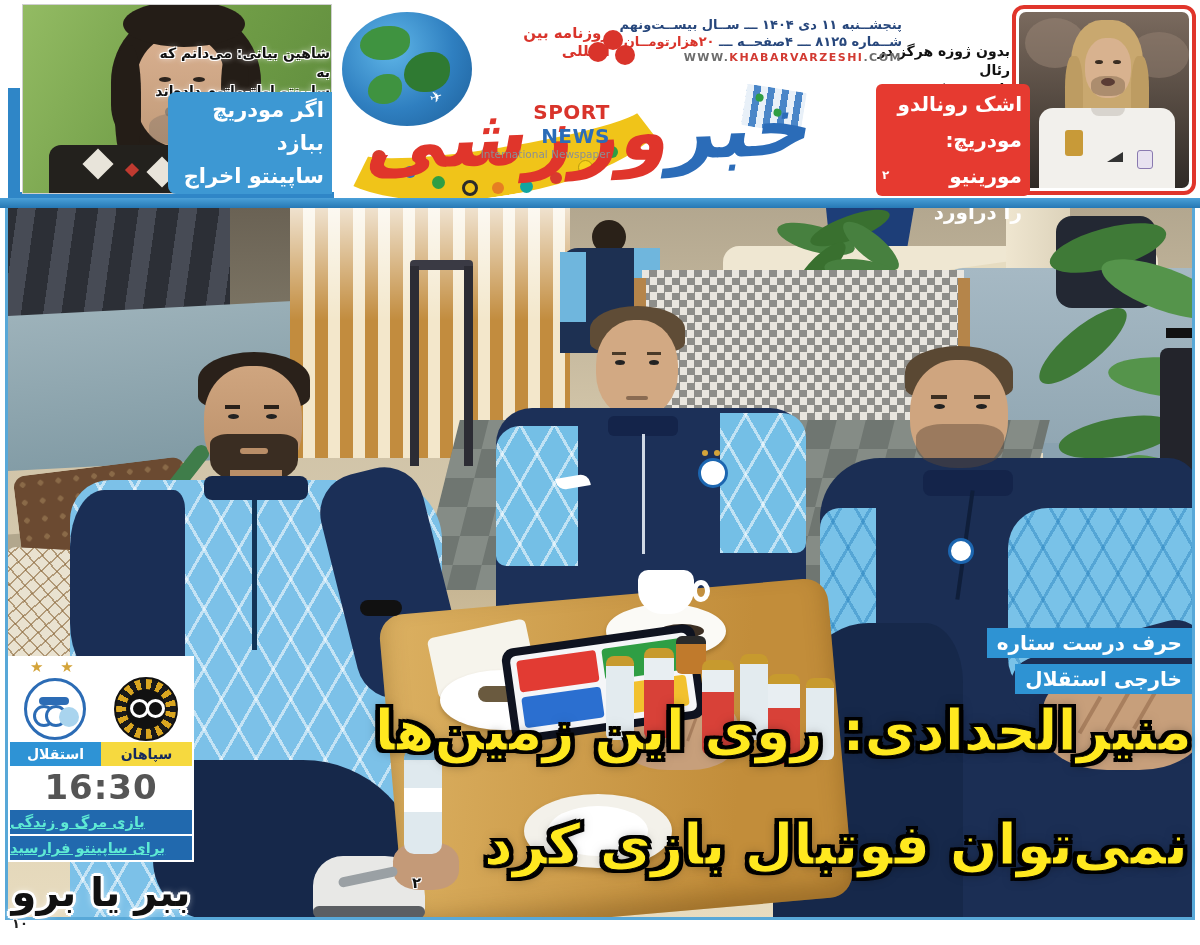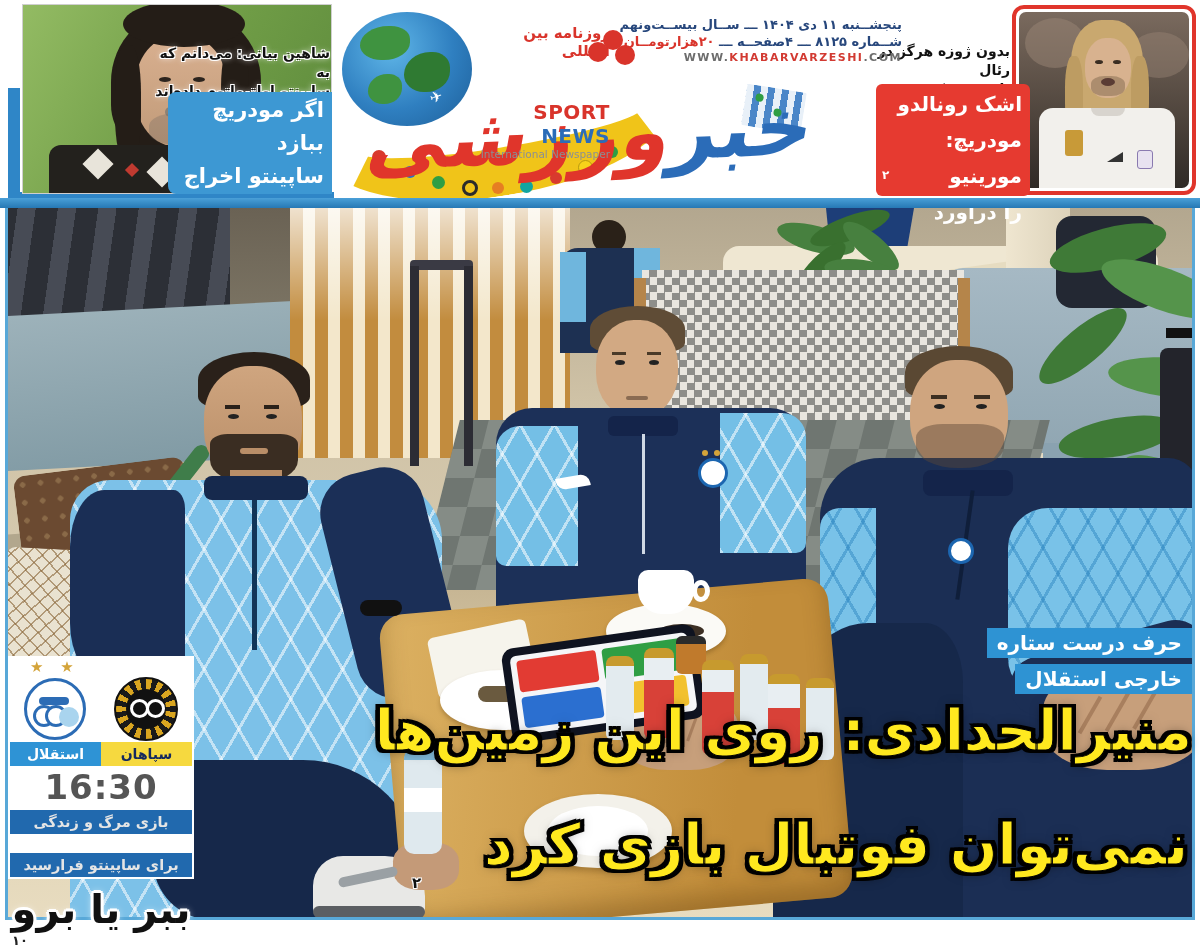--- a/index.html
+++ b/index.html
@@ -66,21 +66,21 @@
     text-shadow:-1px -1px 0 #fff,1px -1px 0 #fff,-1px 1px 0 #fff,1px 1px 0 #fff;}
   
   .fixture{position:absolute;left:8px;top:656px;width:186px;z-index:12;}
   .fcard{position:relative;background:#fff;padding:2px;}
   .fstars{height:18px;padding-left:20px;color:#d4a43a;font-size:15px;letter-spacing:6px;}
   .flogos{display:flex;justify-content:space-around;align-items:center;height:66px;}
   .fnames{display:flex;height:24px;font-weight:bold;font-size:14px;line-height:24px;text-align:center;}
   .fnames .nl{width:50%;background:#2e93d5;color:#fff;direction:rtl;}
   .fnames .nr{width:50%;background:#f6d93f;color:#15295e;direction:rtl;}
   .ftime{height:42px;line-height:42px;text-align:center;font-size:34px;font-weight:bold;color:#555;letter-spacing:1px;}
-  .fnote{height:24px;line-height:24px;background:#2169ae;color:#e5e5e5;font-weight:bold;font-size:14.5px;text-align:center;direction:rtl;}
+  .fnote{height:24px;line-height:24px;background:#2169ae;color:#5eead4;font-weight:bold;font-size:14.5px;text-align:left;direction:rtl;text-decoration:underline;}
   .fhead{margin-top:6px;text-align:center;direction:rtl;font-size:40px;font-weight:bold;color:#111;line-height:48px;
     text-shadow:-2px -2px 0 #fff,2px -2px 0 #fff,-2px 2px 0 #fff,2px 2px 0 #fff,0 3px 0 #fff,0 -3px 0 #fff,3px 0 0 #fff,-3px 0 0 #fff,0 0 8px #fff;}
   .fpn{font-size:13px;font-weight:bold;color:#222;margin-left:4px;
     text-shadow:-1px -1px 0 #fff,1px -1px 0 #fff,-1px 1px 0 #fff,1px 1px 0 #fff;}
   
   .logo-est{width:62px;height:62px;border-radius:50%;background:#fff;border:3px solid #2c6cb5;position:relative;box-sizing:border-box;}
   .logo-est i{position:absolute;border-radius:50%;box-sizing:border-box;}
   .logo-sep{width:64px;height:64px;border-radius:50%;background:repeating-conic-gradient(#d9a520 0deg 12deg,#1a1a1a 12deg 24deg);border:2px solid #111;position:relative;box-sizing:border-box;}
   .logo-sep em{position:absolute;left:10px;top:10px;right:10px;bottom:10px;background:#111;border-radius:50%;}
   .logo-sep i{position:absolute;border:3px solid #fff;border-radius:50%;width:13px;height:13px;z-index:2;}
@@ -367,19 +367,19 @@
           <i style="left:14px;top:20px;"></i>
           <i style="left:30px;top:20px;"></i>
         </div>
       </div>
       <div class="fnames">
         <div class="nl">استقلال</div>
         <div class="nr">سپاهان</div>
       </div>
       <div class="ftime">16:30</div>
       <div class="fnote" style="margin-top:2px;">بازی مرگ و زندگی</div>
-      <div class="fnote" style="margin-top:19px;">برای ساپینتو فرارسید</div>
+      <div class="fnote" style="margin-top:2px;">برای ساپینتو فرارسید</div>
     </div>
     <div class="fhead">ببر یا برو</div>
     <div class="fpn">۱۰</div>
   </div>
 
 </div>
 
 </body></html>

